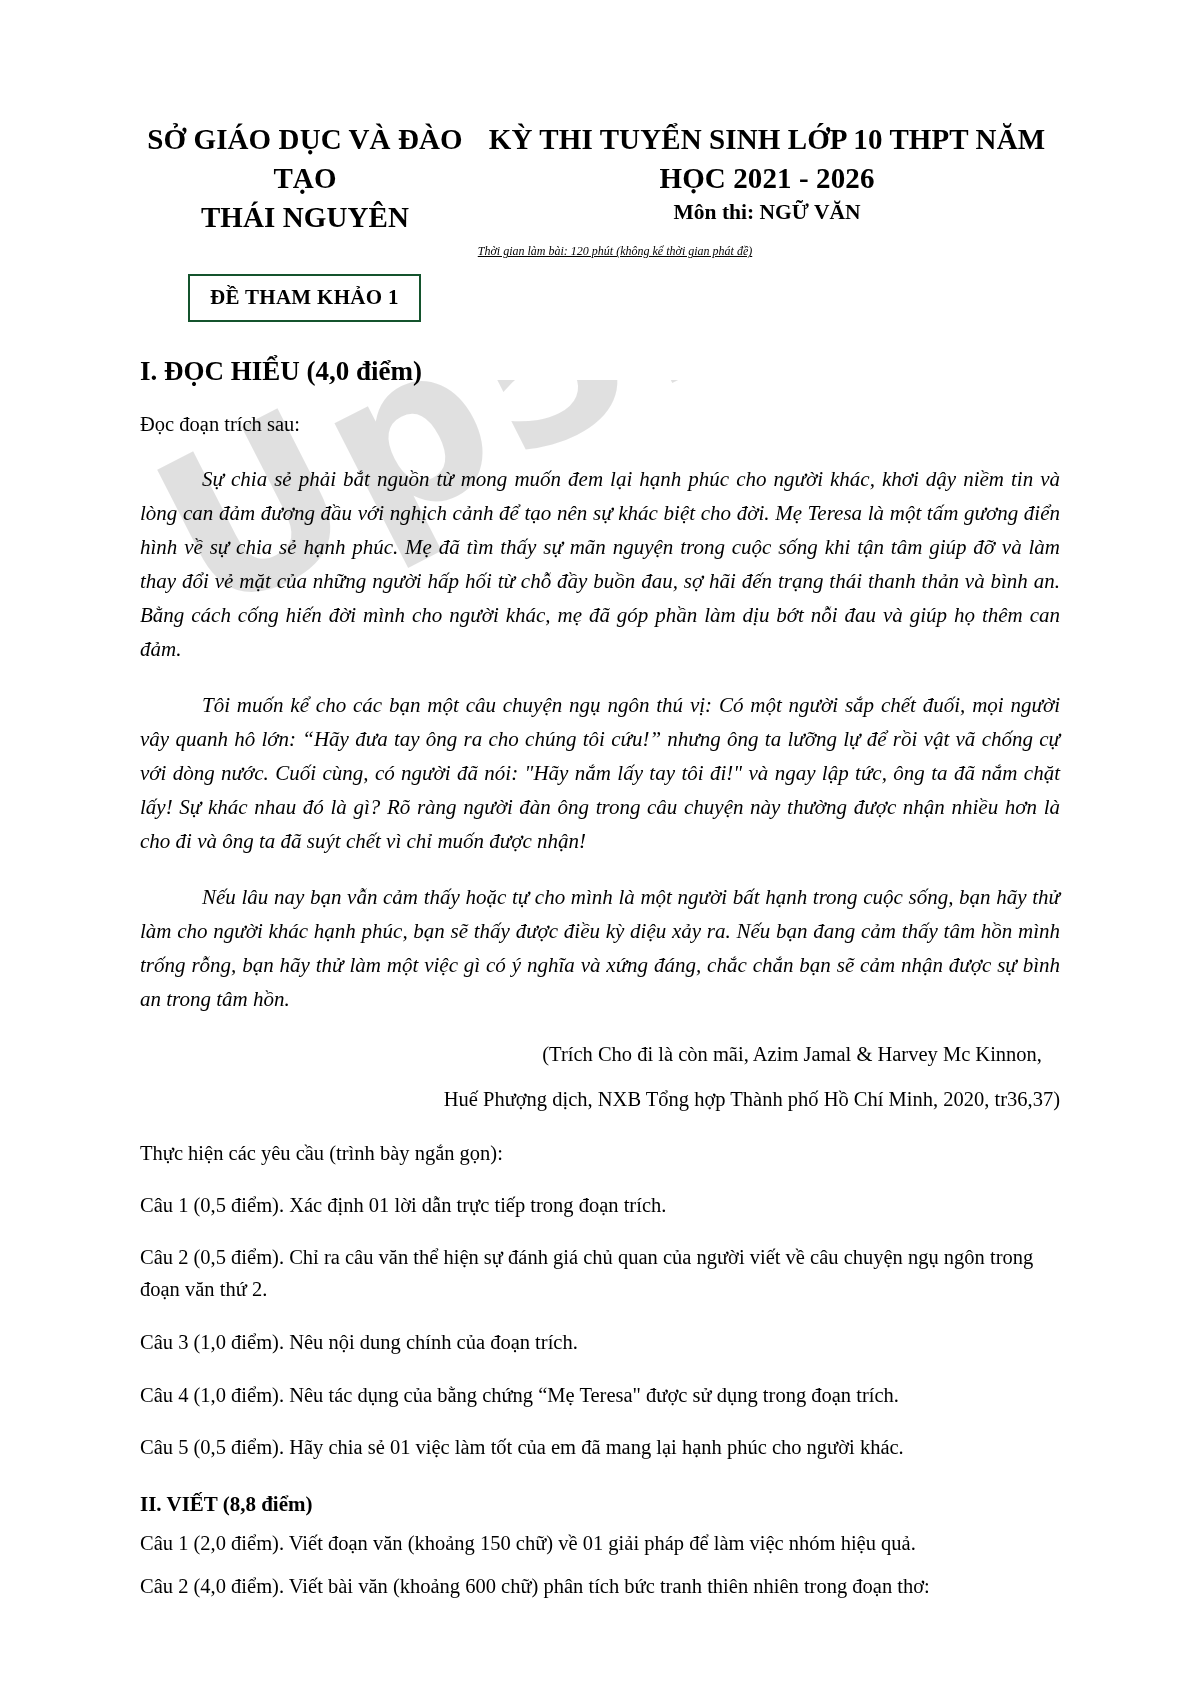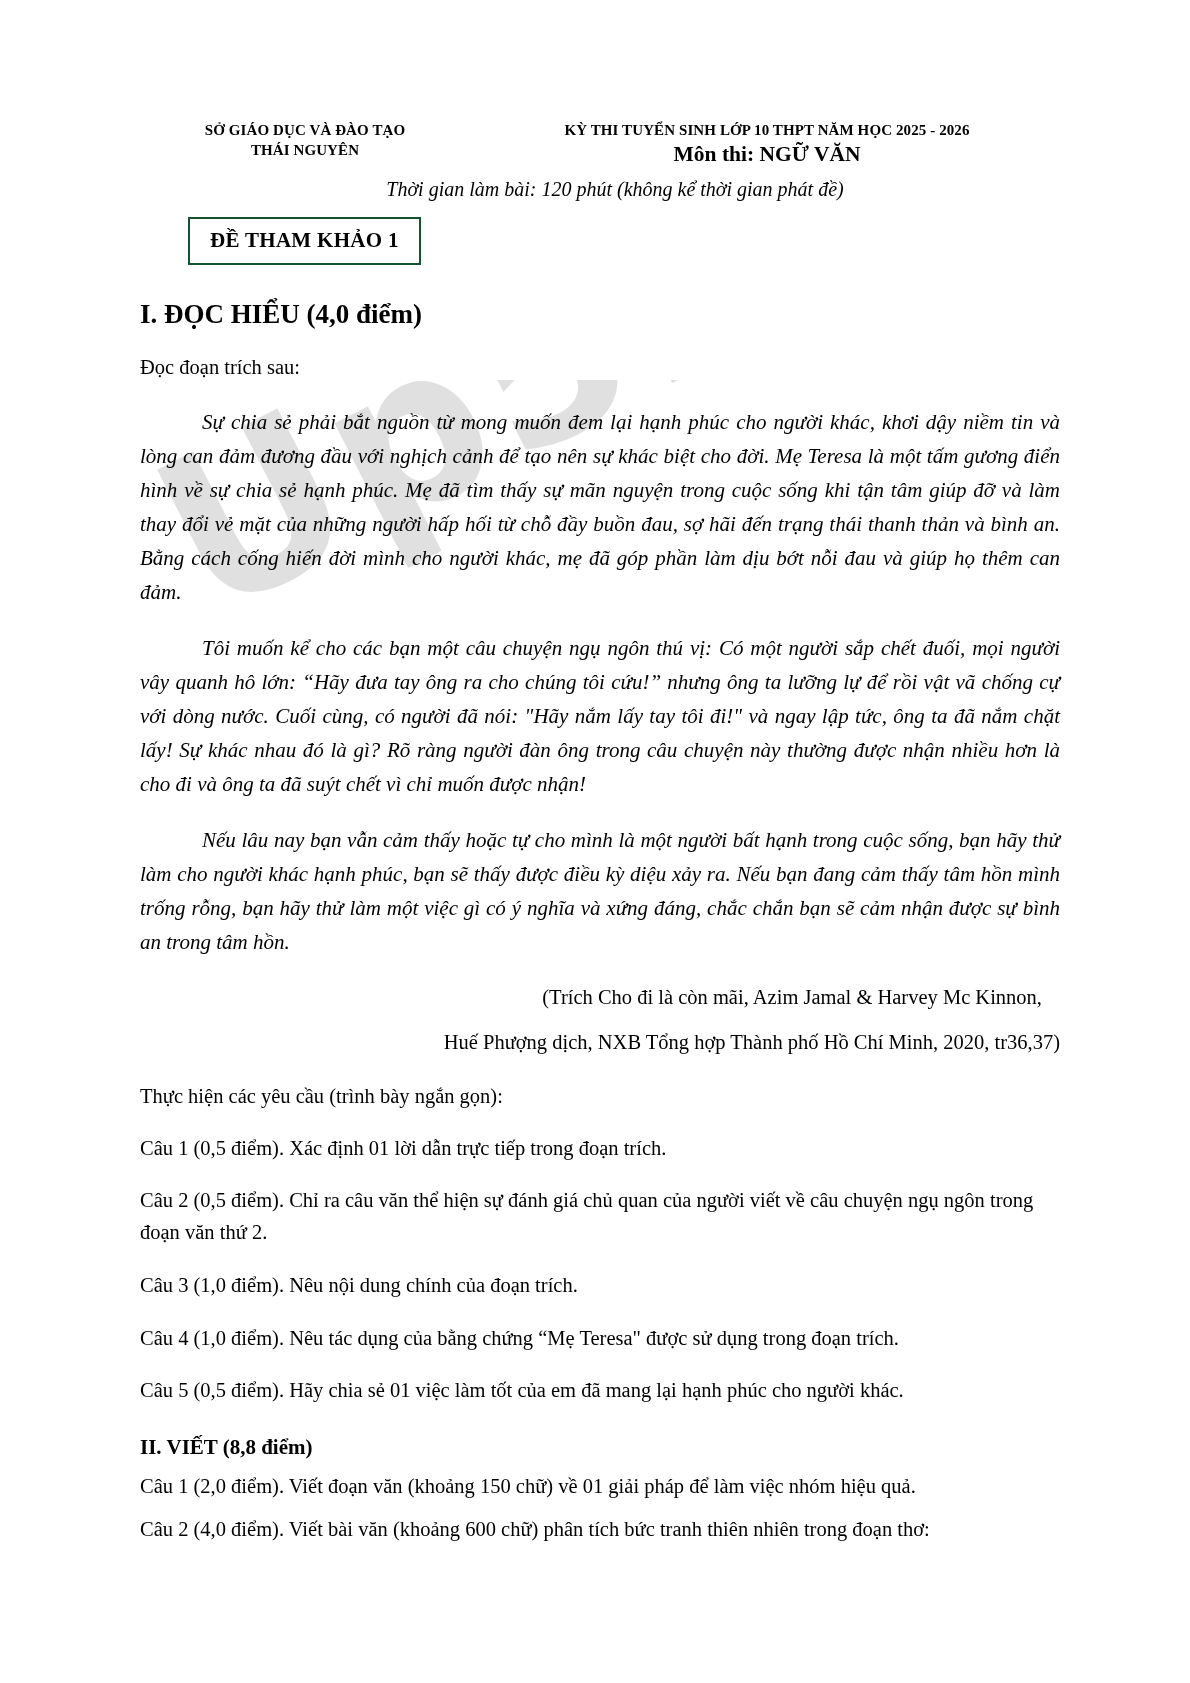--- a/index.html
+++ b/index.html
@@ -60,37 +60,38 @@
   }
   .hdr-right {
     flex: 1;
     text-align: center;
     padding-left: 4px;
   }
   .bold {
     font-weight: 400;
   }
   .hdr-title {
-    font-size: 15px;
+    font-size: 29px;
     font-weight: 700;
     line-height: 1.35;
     letter-spacing: 0.1px;
   }
   .hdr-sub {
     font-size: 21.5px;
     font-weight: 700;
     line-height: 1.35;
   }
   .hdr-time {
-    font-size: 20px;
+    font-size: 12px;
     font-style: italic;
     line-height: 1.4;
     margin-top: 6px;
     text-align: center;
     padding-left: 30px;
+    text-decoration: underline;
   }
   .code-box-wrap {
     margin-top: 14px;
     padding-left: 48px;
   }
   .code-box {
     display: inline-block;
     border: 2px solid #14532d;
     padding: 9px 20px 10px 20px;
     font-size: 21px;
@@ -168,21 +169,21 @@
     <span>Up5.me</span>
   </div>
 
   <div class="header">
     <div class="hdr-row">
       <div class="hdr-left">
         <div class="hdr-title">SỞ GIÁO DỤC VÀ ĐÀO TẠO</div>
         <div class="hdr-title">THÁI NGUYÊN</div>
       </div>
       <div class="hdr-right">
-        <div class="hdr-title">KỲ THI TUYỂN SINH LỚP 10 THPT NĂM HỌC 2025 - 2026</div>
+        <div class="hdr-title">KỲ THI TUYỂN SINH LỚP 10 THPT NĂM HỌC 2021 - 2026</div>
         <div class="hdr-sub">Môn thi: NGỮ VĂN</div>
       </div>
     </div>
     <div class="hdr-time">Thời gian làm bài: 120 phút (không kể thời gian phát đề)</div>
     <div class="code-box-wrap">
       <div class="code-box">ĐỀ THAM KHẢO 1</div>
     </div>
   </div>
 
   <div class="section-title">I. ĐỌC HIỂU (4,0 điểm)</div>

